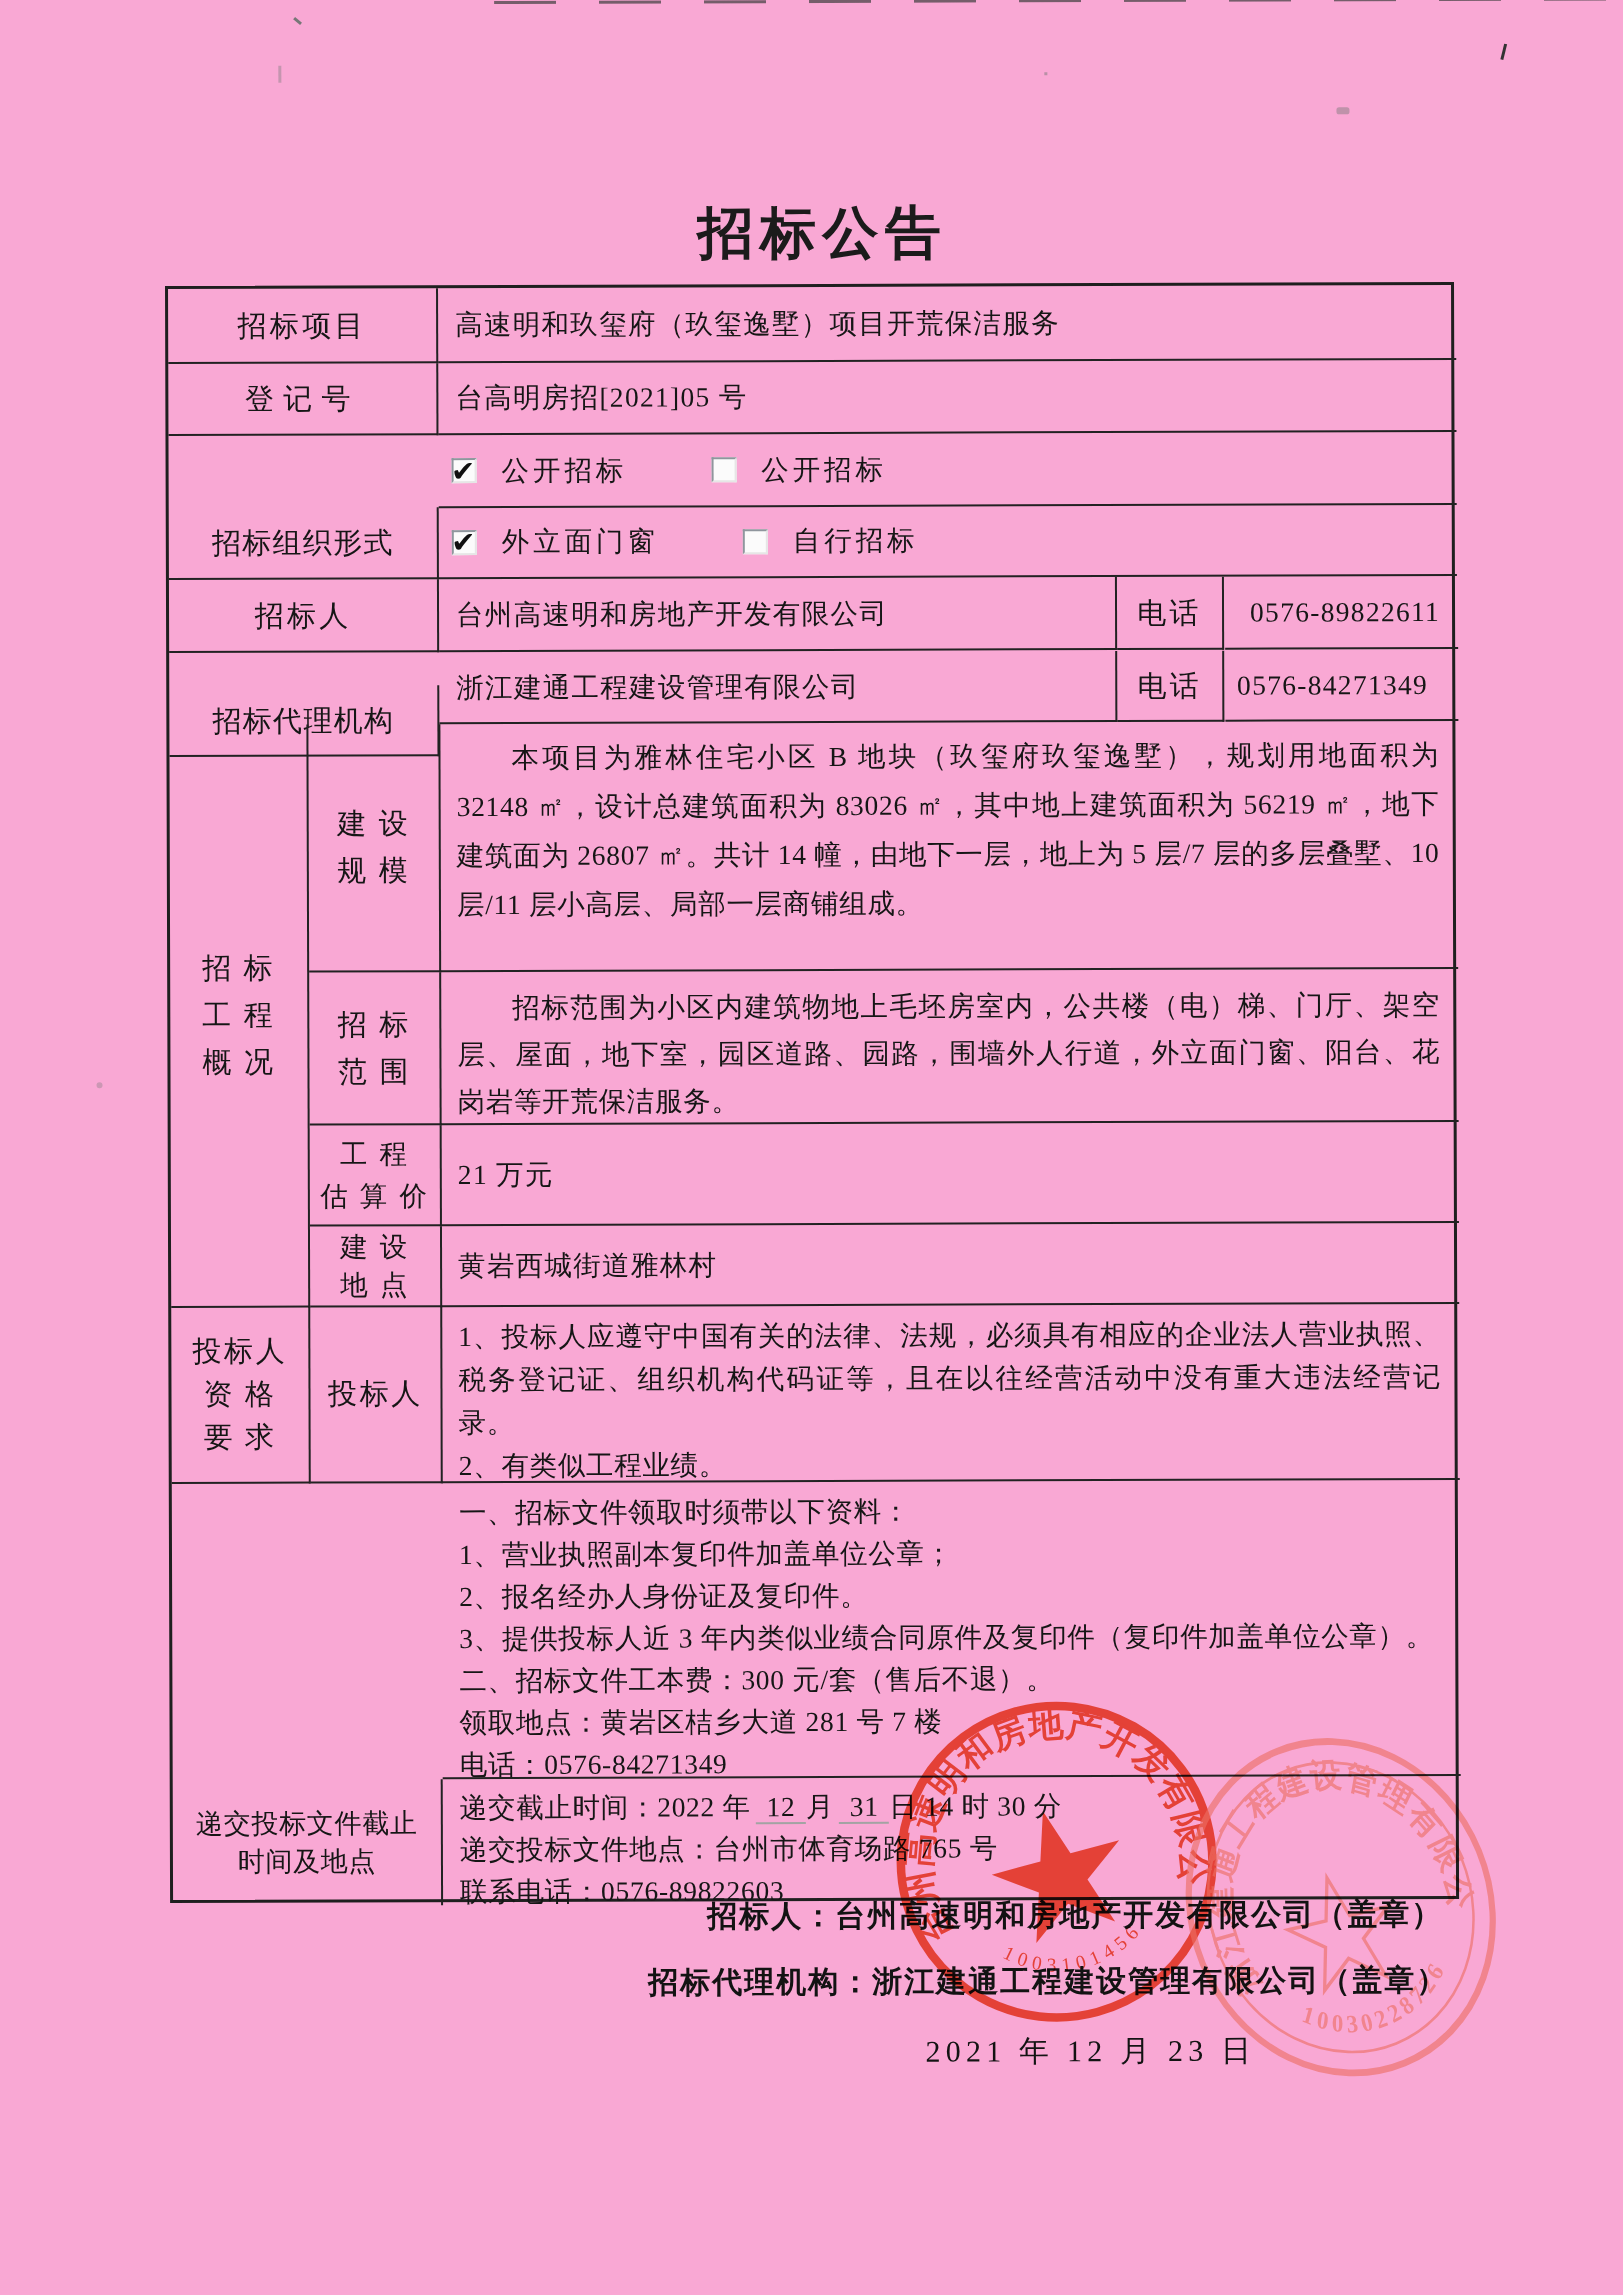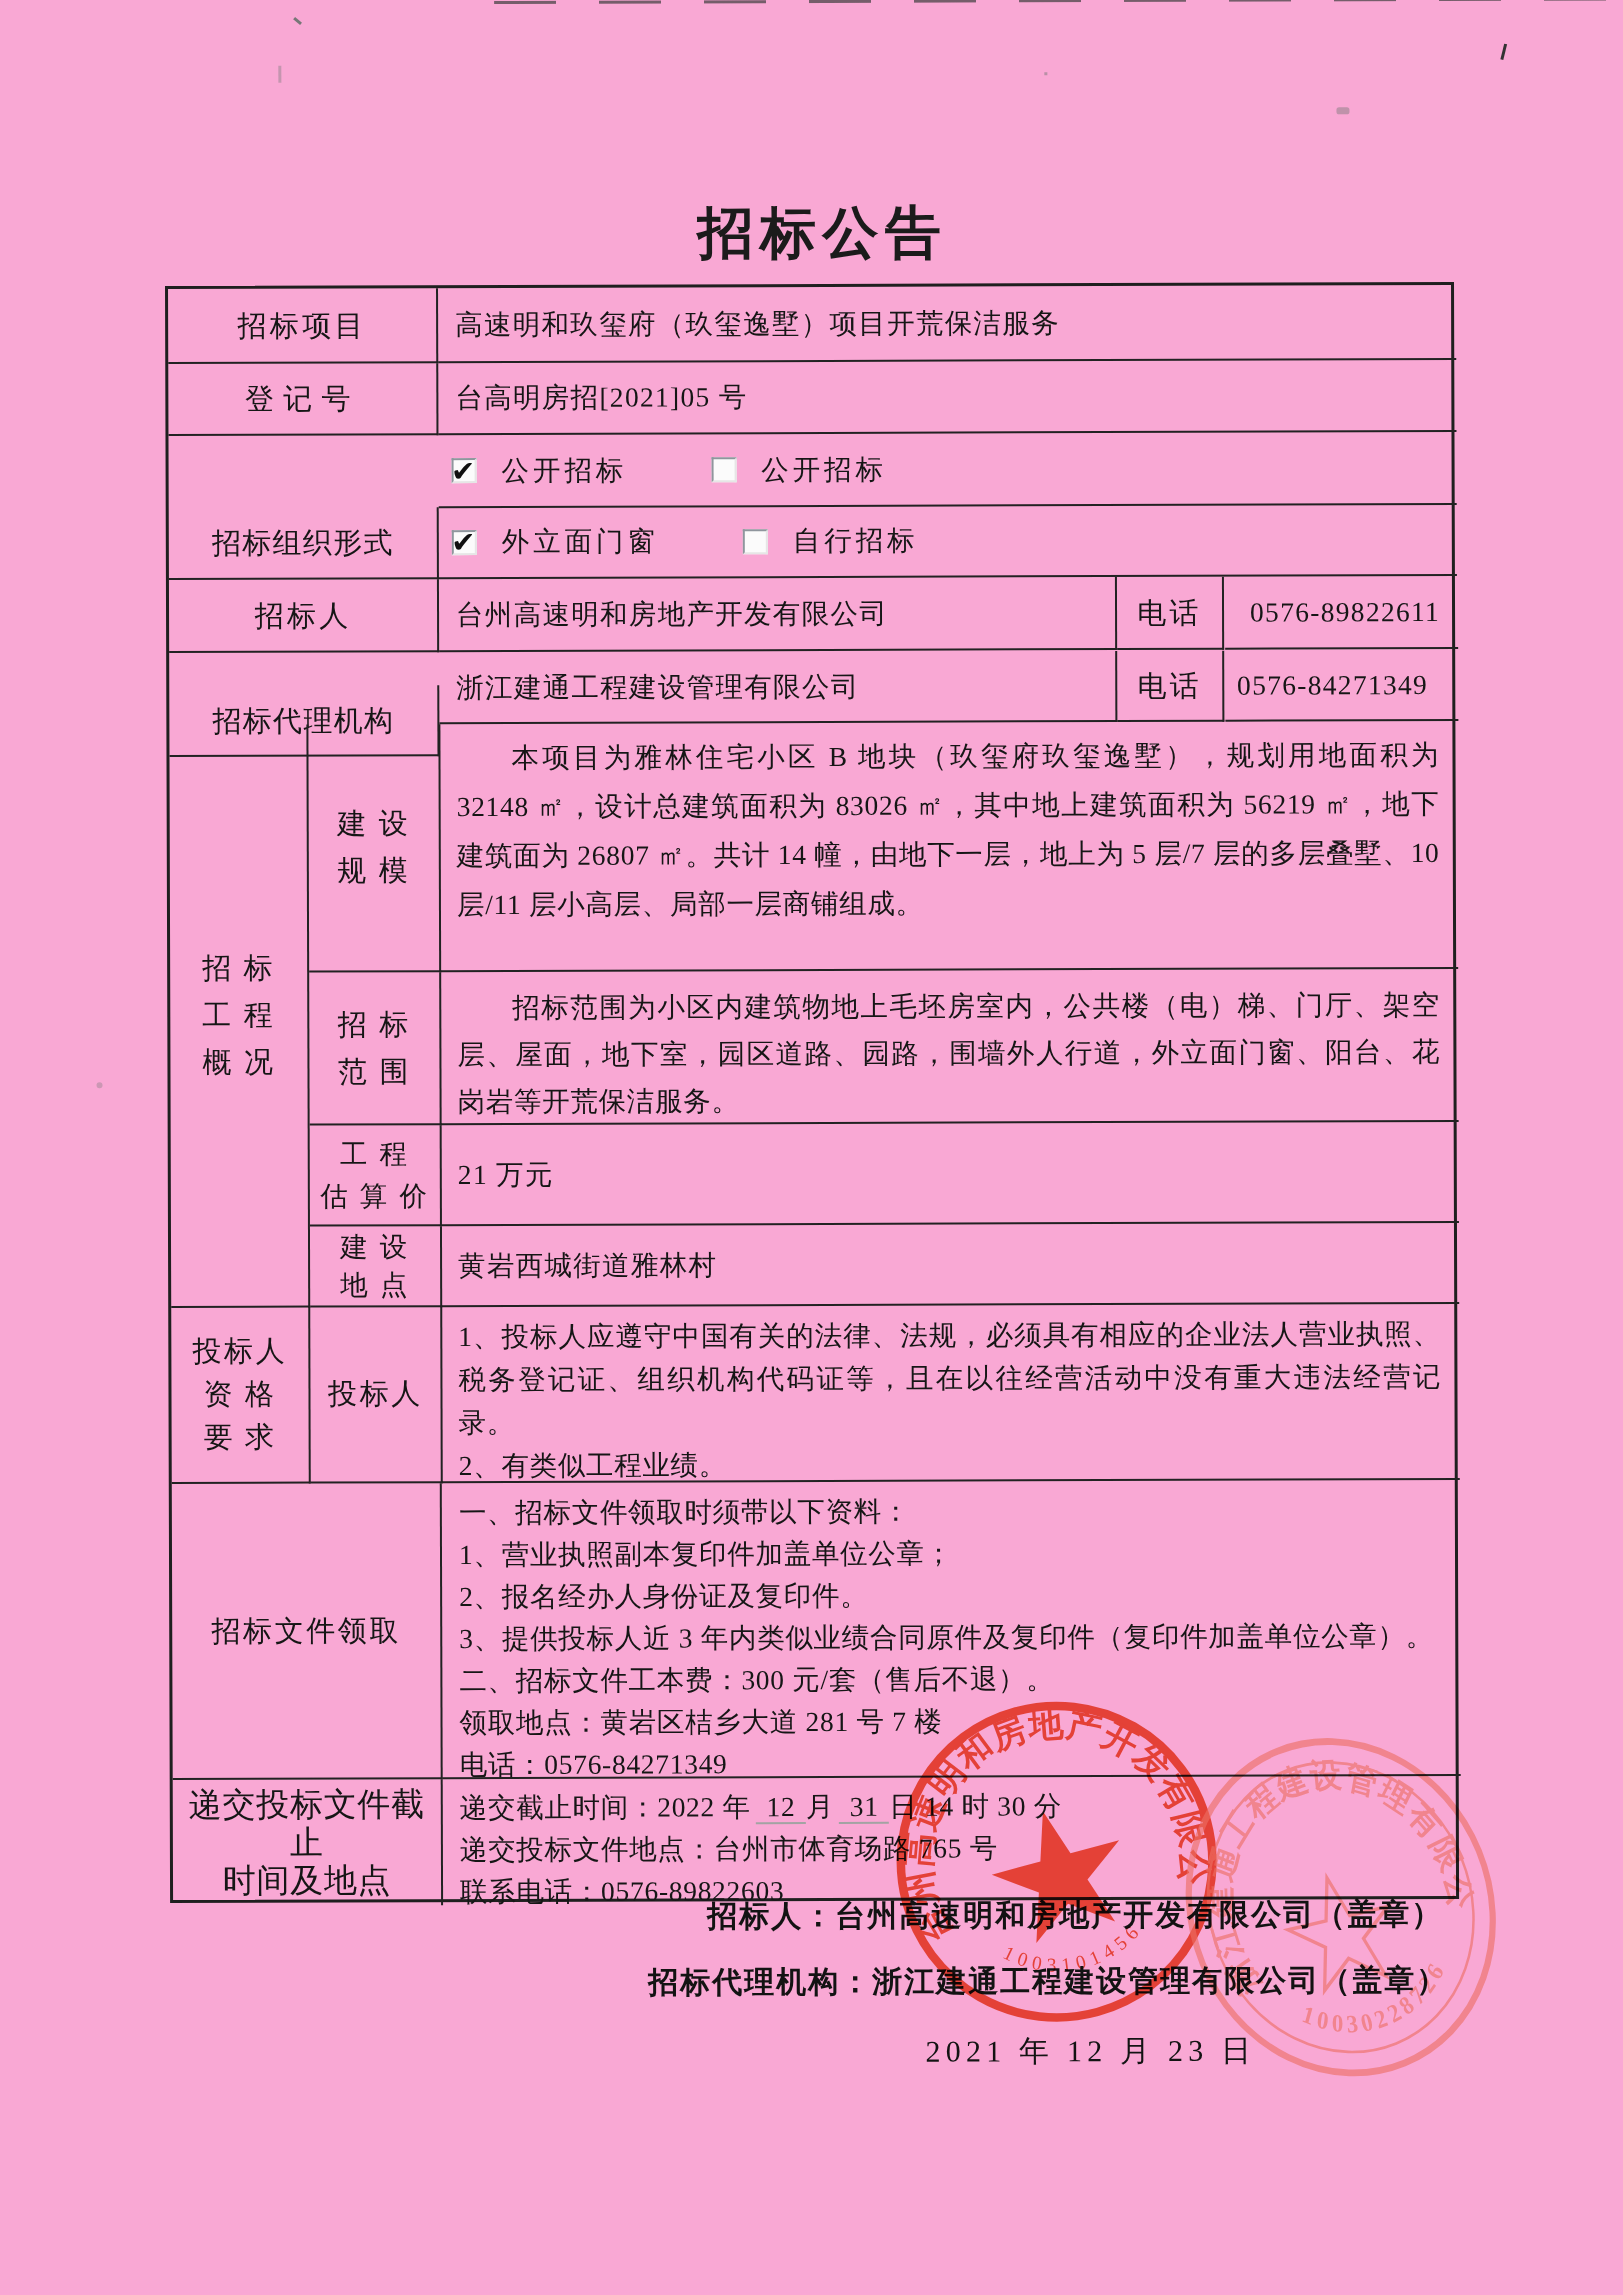--- a/index.html
+++ b/index.html
@@ -129,32 +129,31 @@
       <span>要 求</span>
     </div>
     <div class="cell vlab br bb" style="left:139px;top:1018px;width:132px;height:177px;">
       <span>投标人</span>
     </div>
     <div class="cell par bb lh66" style="left:270px;top:1018px;width:1018px;height:177px;">
       <div>1、投标人应遵守中国有关的法律、法规，必须具有相应的企业法人营业执照、税务登记证、组织机构代码证等，且在以往经营活动中没有重大违法经营记录。</div>
       <div>2、有类似工程业绩。</div>
     </div>
 
-    <div class="cell lab br bb" style="left:0;top:1195px;width:270px;height:296px;letter-spacing:2.6px;">招标文件领取</div>
     <div class="cell par bb lh64" style="left:270px;top:1195px;width:1018px;height:296px;text-align:left;">
       <div>一、招标文件领取时须带以下资料：</div>
       <div>1、营业执照副本复印件加盖单位公章；</div>
       <div>2、报名经办人身份证及复印件。</div>
       <div>3、提供投标人近 3 年内类似业绩合同原件及复印件（复印件加盖单位公章）。</div>
       <div>二、招标文件工本费：300 元/套（售后不退）。</div>
       <div>领取地点：黄岩区桔乡大道 281 号 7 楼</div>
       <div>电话：0576-84271349</div>
     </div>
 
-    <div class="cell lab br" style="left:0;top:1491px;width:270px;height:126px;flex-direction:column;line-height:38px;font-size:33px;letter-spacing:0.7px;">
+    <div class="cell lab br" style="left:0;top:1491px;width:270px;height:126px;flex-direction:column;line-height:38px;font-size:27px;letter-spacing:0.7px;">
       <span>递交投标文件截止</span>
       <span>时间及地点</span>
     </div>
     <div class="cell par lh64" style="left:270px;top:1491px;width:1018px;height:126px;text-align:left;padding-top:7.9px;">
       <div>
         <span class="seg">递交截止时间：2022 年</span><span class="u">12</span><span class="seg">月</span><span class="u">31</span><span>日 14 时 30 分</span>
       </div>
       <div>递交投标文件地点：台州市体育场路 765 号</div>
       <div>联系电话：0576-89822603</div>
     </div>

